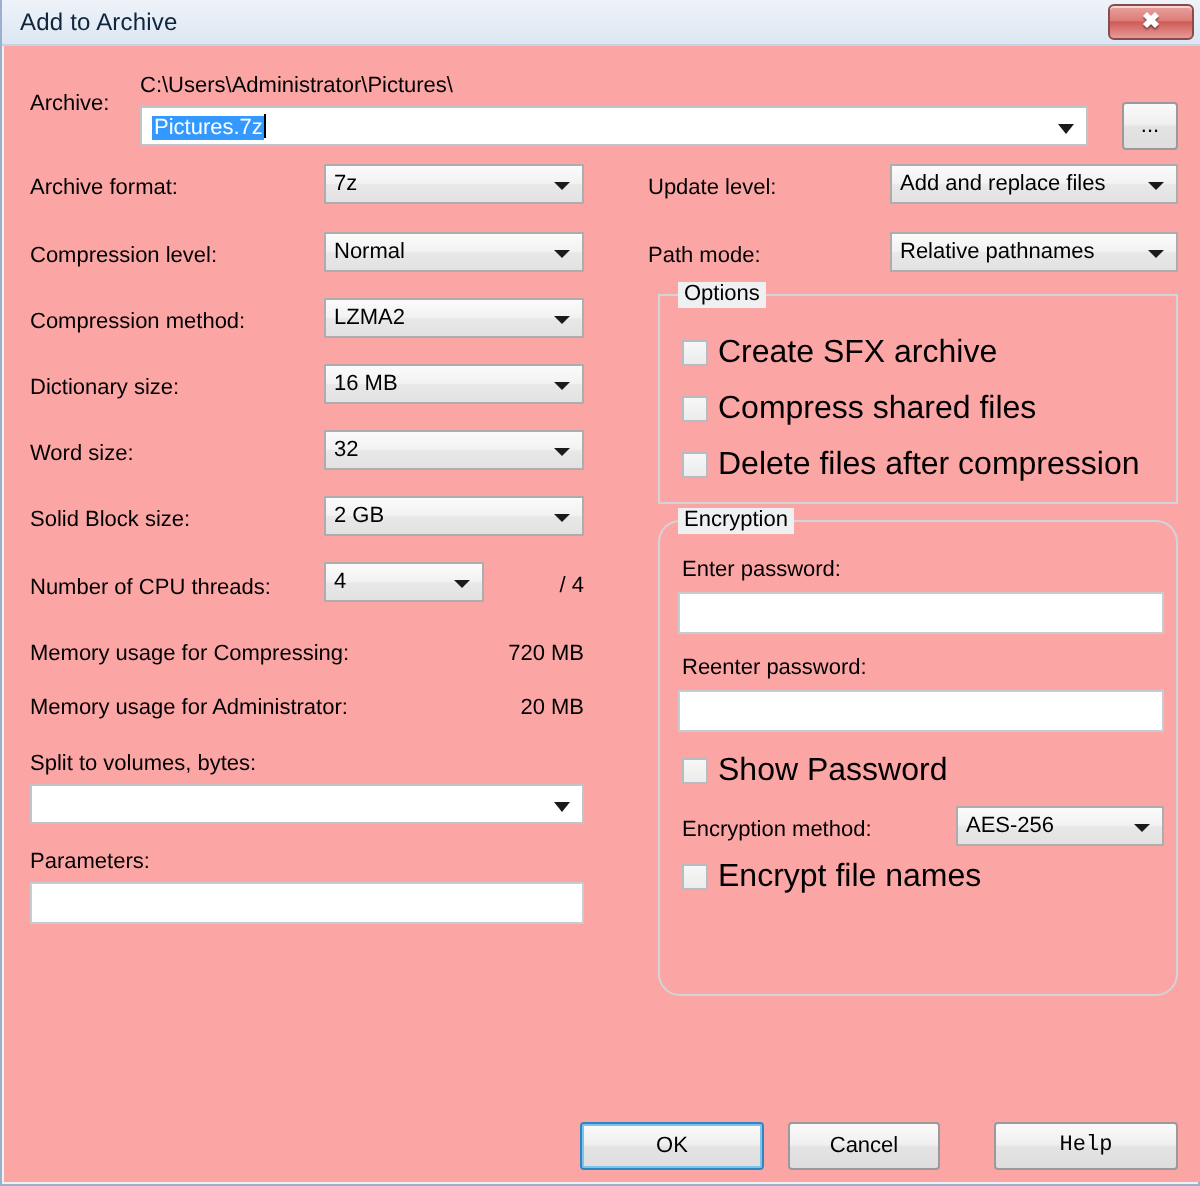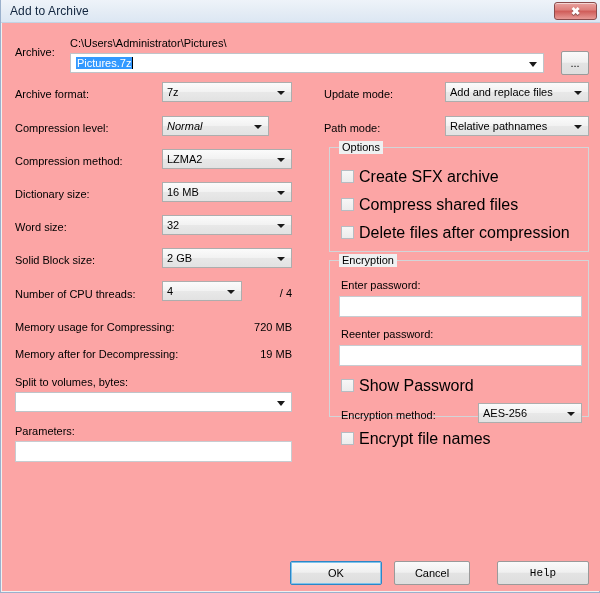--- a/index.html
+++ b/index.html
@@ -276,21 +276,21 @@
       <div class="cap">...</div>
     </div>
 
     <div class="lbl" style="left:13px; top:65px;">Archive format:</div>
     <div class="combo" style="left:160px; top:59px; width:130px;">
       <div class="val">7z</div>
       <div class="arrow"></div>
     </div>
 
     <div class="lbl" style="left:13px; top:99px;">Compression level:</div>
-    <div class="combo" style="left:160px; top:93px; width:107px;font-style:italic;">
+    <div class="combo" style="left:160px; top:93px; width:130px;">
       <div class="val">Normal</div>
       <div class="arrow"></div>
     </div>
 
     <div class="lbl" style="left:13px; top:132px;">Compression method:</div>
     <div class="combo" style="left:160px; top:126px; width:130px;">
       <div class="val">LZMA2</div>
       <div class="arrow"></div>
     </div>
 
@@ -315,35 +315,35 @@
     <div class="lbl" style="left:13px; top:265px;">Number of CPU threads:</div>
     <div class="combo" style="left:160px; top:258px; width:80px;">
       <div class="val">4</div>
       <div class="arrow"></div>
     </div>
     <div class="value-right" style="left:240px; top:264px; width:50px;">/ 4</div>
 
     <div class="lbl" style="left:13px; top:298px;">Memory usage for Compressing:</div>
     <div class="value-right" style="left:190px; top:298px; width:100px;">720 MB</div>
 
-    <div class="lbl" style="left:13px; top:325px;">Memory after for Decompressing:</div>
-    <div class="value-right" style="left:190px; top:325px; width:100px;">19 MB</div>
+    <div class="lbl" style="left:13px; top:325px;">Memory usage for Administrator:</div>
+    <div class="value-right" style="left:190px; top:325px; width:100px;">20 MB</div>
 
     <div class="lbl" style="left:13px; top:353px;">Split to volumes, bytes:</div>
     <div class="combo-flat" style="left:13px; top:369px; width:277px;">
       <div class="val"></div>
       <div class="arrow"></div>
     </div>
 
     <div class="lbl" style="left:13px; top:402px;">Parameters:</div>
     <div class="tbox" style="left:13px; top:418px; width:277px;">
       <div class="val"></div>
     </div>
 
-    <div class="lbl" style="left:322px; top:65px;">Update mode:</div>
+    <div class="lbl" style="left:322px; top:65px;">Update level:</div>
     <div class="combo" style="left:443px; top:59px; width:144px;">
       <div class="val">Add and replace files</div>
       <div class="arrow"></div>
     </div>
 
     <div class="lbl" style="left:322px; top:99px;">Path mode:</div>
     <div class="combo" style="left:443px; top:93px; width:144px;">
       <div class="val">Relative pathnames</div>
       <div class="arrow"></div>
     </div>
@@ -360,21 +360,21 @@
         <div class="cbbox"></div>
         <div class="cblabel">Compress shared files</div>
       </div>
 
       <div class="cbrow" style="left:11px; top:78px;">
         <div class="cbbox"></div>
         <div class="cblabel">Delete files after compression</div>
       </div>
     </div>
 
-    <div class="group" style="left:327px; top:237px; width:260px; height:157px;">
+    <div class="group" style="left:327px; top:237px; width:260px; height:238px;border-radius:11px;">
       <div class="gtitle">Encryption</div>
 
       <div class="lbl" style="left:11px; top:18px;">Enter password:</div>
       <div class="tbox" style="left:9px; top:35px; width:243px;">
         <div class="val"></div>
       </div>
 
       <div class="lbl" style="left:11px; top:67px;">Reenter password:</div>
       <div class="tbox" style="left:9px; top:84px; width:243px;">
         <div class="val"></div>

